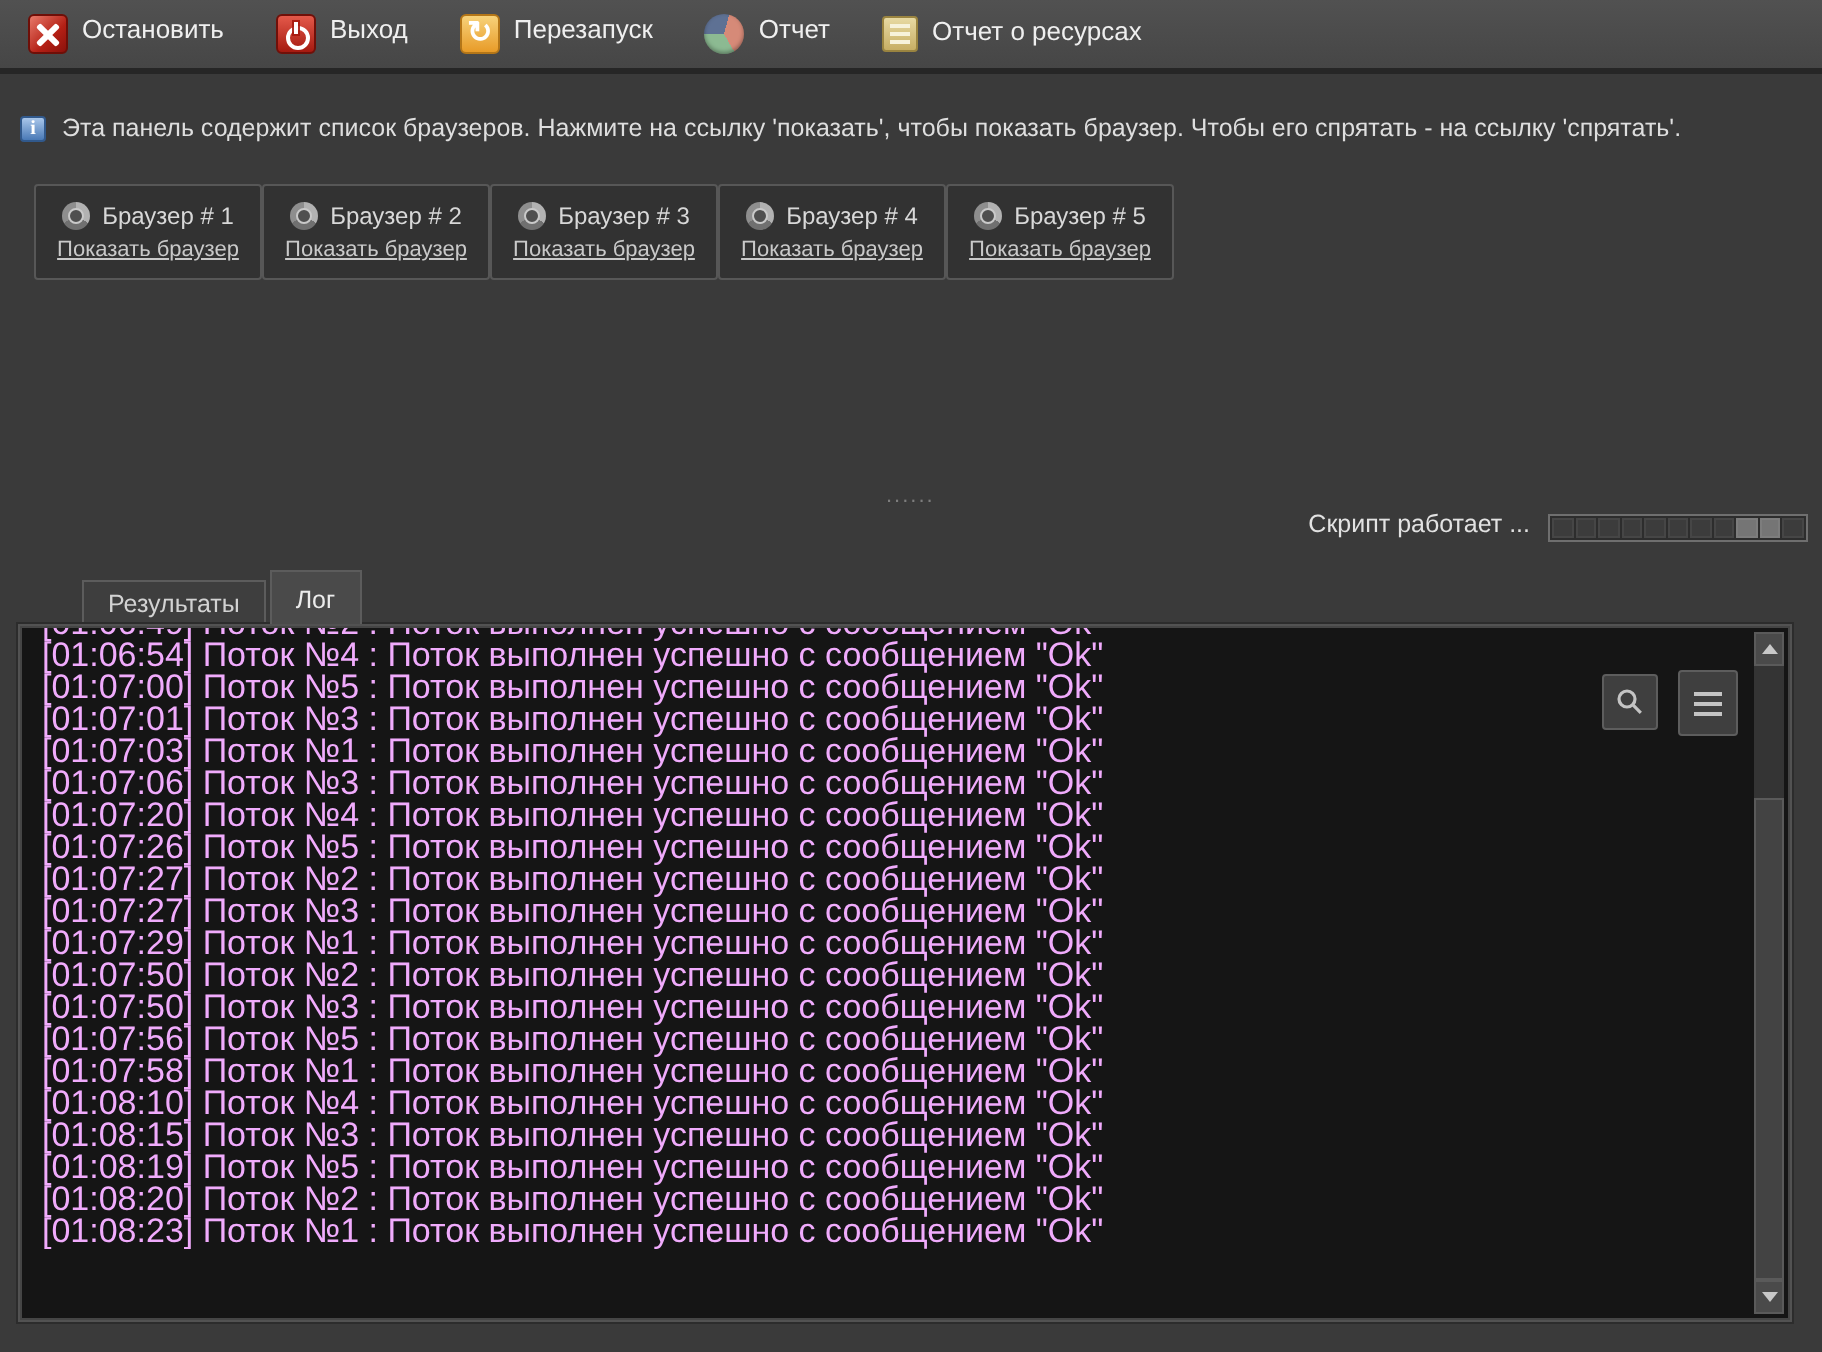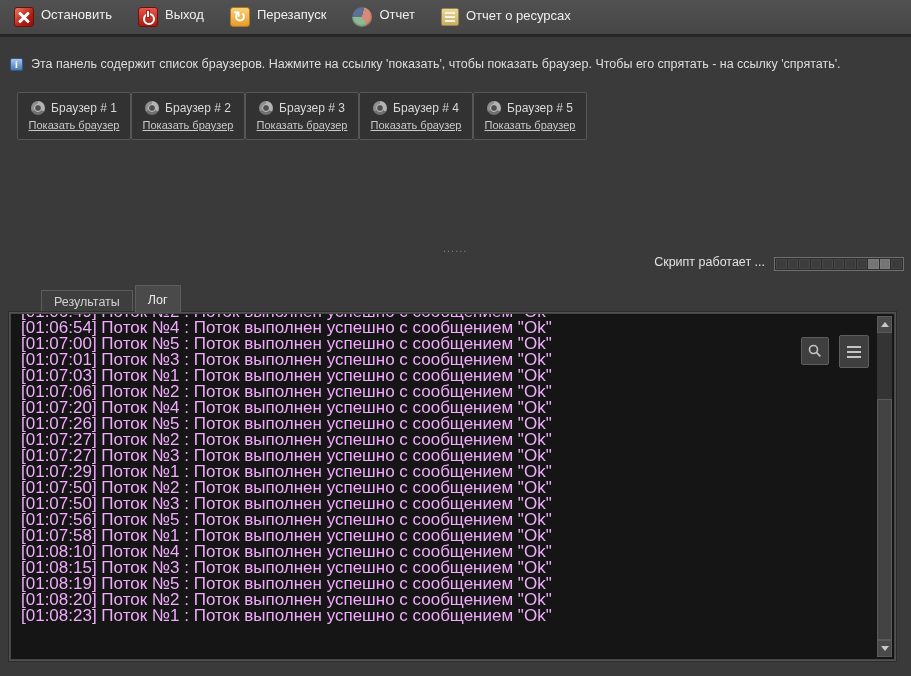--- a/index.html
+++ b/index.html
@@ -215,21 +215,21 @@
   </div>
 
 <div class="tab-panel">
   <div class="log-inner">
     <div class="log-text">
         <div class="log-line clipped">[01:06:49] Поток №2 : Поток выполнен успешно с сообщением "Ok"</div>
         <div class="log-line">[01:06:54] Поток №4 : Поток выполнен успешно с сообщением "Ok"</div>
         <div class="log-line">[01:07:00] Поток №5 : Поток выполнен успешно с сообщением "Ok"</div>
         <div class="log-line">[01:07:01] Поток №3 : Поток выполнен успешно с сообщением "Ok"</div>
         <div class="log-line">[01:07:03] Поток №1 : Поток выполнен успешно с сообщением "Ok"</div>
-        <div class="log-line">[01:07:06] Поток №2 : Поток выполнен успешно с сообщением "Ok"</div>
+        <div class="log-line">[01:07:06] Поток №3 : Поток выполнен успешно с сообщением "Ok"</div>
         <div class="log-line">[01:07:20] Поток №4 : Поток выполнен успешно с сообщением "Ok"</div>
         <div class="log-line">[01:07:26] Поток №5 : Поток выполнен успешно с сообщением "Ok"</div>
         <div class="log-line">[01:07:27] Поток №2 : Поток выполнен успешно с сообщением "Ok"</div>
         <div class="log-line">[01:07:27] Поток №3 : Поток выполнен успешно с сообщением "Ok"</div>
         <div class="log-line">[01:07:29] Поток №1 : Поток выполнен успешно с сообщением "Ok"</div>
         <div class="log-line">[01:07:50] Поток №2 : Поток выполнен успешно с сообщением "Ok"</div>
         <div class="log-line">[01:07:50] Поток №3 : Поток выполнен успешно с сообщением "Ok"</div>
         <div class="log-line">[01:07:56] Поток №5 : Поток выполнен успешно с сообщением "Ok"</div>
         <div class="log-line">[01:07:58] Поток №1 : Поток выполнен успешно с сообщением "Ok"</div>
         <div class="log-line">[01:08:10] Поток №4 : Поток выполнен успешно с сообщением "Ok"</div>

